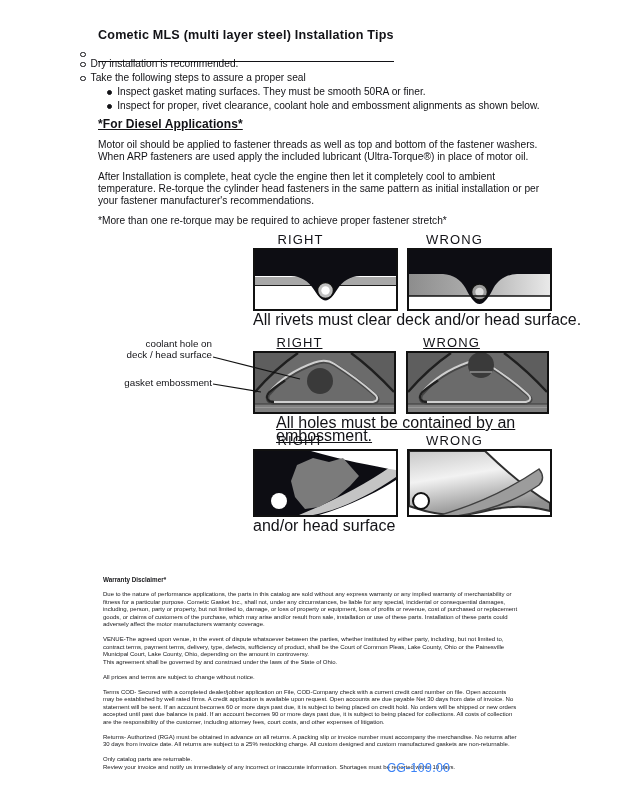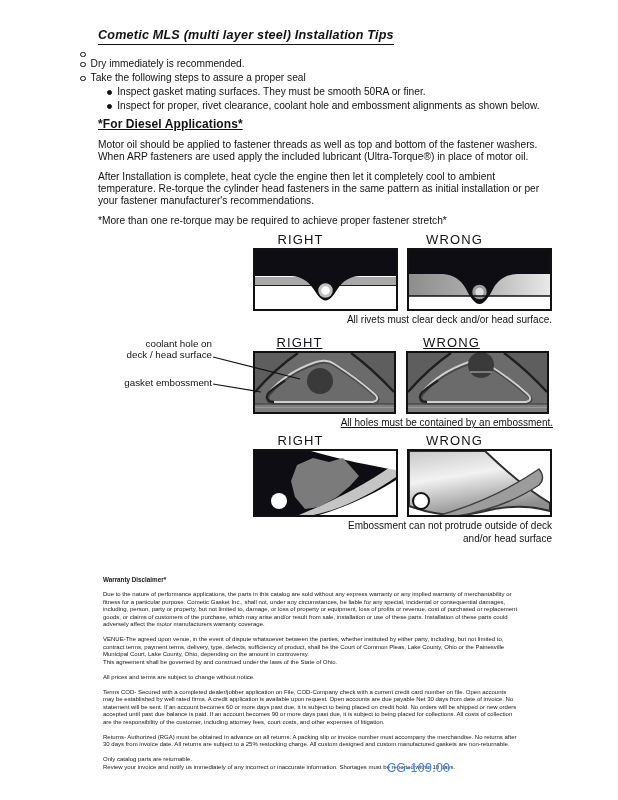--- a/index.html
+++ b/index.html
@@ -5,21 +5,21 @@
   html,body { margin:0; padding:0; background:#ffffff; }
   .page {
     position:relative; width:618px; height:800px; background:#ffffff;
     font-family:"Liberation Sans","DejaVu Sans",sans-serif; color:#121216; overflow:hidden;
   }
   .abs { position:absolute; }
 
   
   .title {
     font-size:12.6px; font-weight:bold; letter-spacing:0.2px;
-    border-bottom:1.6px solid #121216; padding-bottom:2px; display:inline-block;font-style:italic;
+    border-bottom:1.6px solid #121216; padding-bottom:19px; display:inline-block;
   }
 
   
   .bullets { font-size:10.2px; line-height:14px; }
   .b-item { display:flex; align-items:flex-start; }
   .b-marker {
     width:3.6px; height:3.6px; border:1.1px solid #121216; border-radius:50%;
     margin:4.6px 5px 0 0; flex:none; background:transparent;
   }
   .b-item.sub { margin-left:27px; }
@@ -28,21 +28,21 @@
   
   .h2 { font-size:12px; font-weight:bold; letter-spacing:0.1px;text-decoration:underline; }
   .para { font-size:10.2px; line-height:12px; width:452px; margin-top:8px; }
 
   
   .figure { position:absolute;padding-left:16px; }
   .fig-labels { display:flex; gap:9px; font-size:13px; letter-spacing:1.1px; color:#121216; }
   .fig-labels span { width:145px; text-align:center; transform:translateX(-25px); display:inline-block; }
   .fig2 .fig-labels span { width:143px; }
   .fig-panels { display:flex; gap:9px; margin-top:1px; }
-  .fig-caption { font-size:10px; line-height:12.6px; margin-top:3px;text-align:right; }
+  .fig-caption { font-size:16px; line-height:12.6px; margin-top:3px; }
   svg { display:block; }
 
   
   .ann {
     position:absolute; text-align:right; font-size:9.8px; line-height:10.6px; color:#121216;
   }
   .ann span { display:block; }
   .leader-overlay { position:absolute; left:0; top:0; pointer-events:none; z-index:5; }
 
   
@@ -61,21 +61,21 @@
   <div class="abs" style="left:98px; top:25px;">
     <span class="title">Cometic MLS (multi layer steel) Installation Tips</span>
   </div>
 
   <div class="abs bullets" style="left:80px; top:47px;">
     <div class="b-item">
       <span class="b-marker"></span>
     </div>
     <div class="b-item">
       <span class="b-marker"></span>
-      <span>Dry immediately is recommended.</span>
+      <span>Dry installation is recommended.</span>
     </div>
     <div class="b-item">
       <span class="b-marker"></span>
       <span>Take the following steps to assure a proper seal</span>
     </div>
     <div class="b-item sub">
       <span class="b-marker"></span>
       <span>Inspect gasket mating surfaces.  They must be smooth 50RA or finer.</span>
     </div>
     <div class="b-item sub">
@@ -204,21 +204,20 @@
           </linearGradient>
         </defs>
         <rect x="2" y="2" width="141" height="64" fill="#ffffff"></rect>
         <path d="M2 2 H78 C104 27 126 44 143 54 V62 C118 55 96 57 74 63 C50 69 24 65 2 57 Z" fill="url(#f3grad)" stroke="#2e2e2e" stroke-width="2"></path>
         <path d="M30 67 C62 58 100 42 132 20 C136 25 137 31 132 36 C104 55 72 64 44 68 Z" fill="#9c9c9c" stroke="#3f3f3f" stroke-width="1.4"></path>
         <circle cx="14" cy="52" r="8" fill="#ffffff" stroke="#111111" stroke-width="2"></circle>
         <rect x="1" y="1" width="143" height="66" fill="none" stroke="#111111" stroke-width="2"></rect>
       </svg>
     </div>
     <div class="fig-caption">
-      <div>Embossment can not protrude outside of deck</div>
       <div>and/or head surface</div>
     </div>
   </div>
 
   <div class="abs warranty" style="left:103px; top:576px;">
     <p class="w-head">Warranty Disclaimer*</p>
     <p>Due to the nature of performance applications, the parts in this catalog are sold without any express warranty or any implied warranty of merchantability or fitness for a particular purpose.  Cometic Gasket Inc., shall not, under any circumstances, be liable for any special, incidental or consequential damages, including, person, party or property, but not limited to, damage, or loss of property or equipment, loss of profits or revenue, cost of purchased or replacement goods, or claims of customers of the purchase, which may arise and/or result from sale, installation or use of these parts.  Installation of these parts could adversely affect the motor manufacturers warranty coverage.</p>
     <p class="tight">VENUE-The agreed upon venue, in the event of dispute whatsoever between the parties, whether instituted by either party, including, but not limited to, contract terms, payment terms, delivery, type, defects, sufficiency of product, shall be the Court of Common Pleas, Lake County, Ohio or the Painesville Municipal Court, Lake County, Ohio, depending on the amount in controversy.</p>
     <p>This agreement shall be governed by and construed under the laws of the State of Ohio.</p>
     <p>All prices and terms are subject to change without notice.</p>

